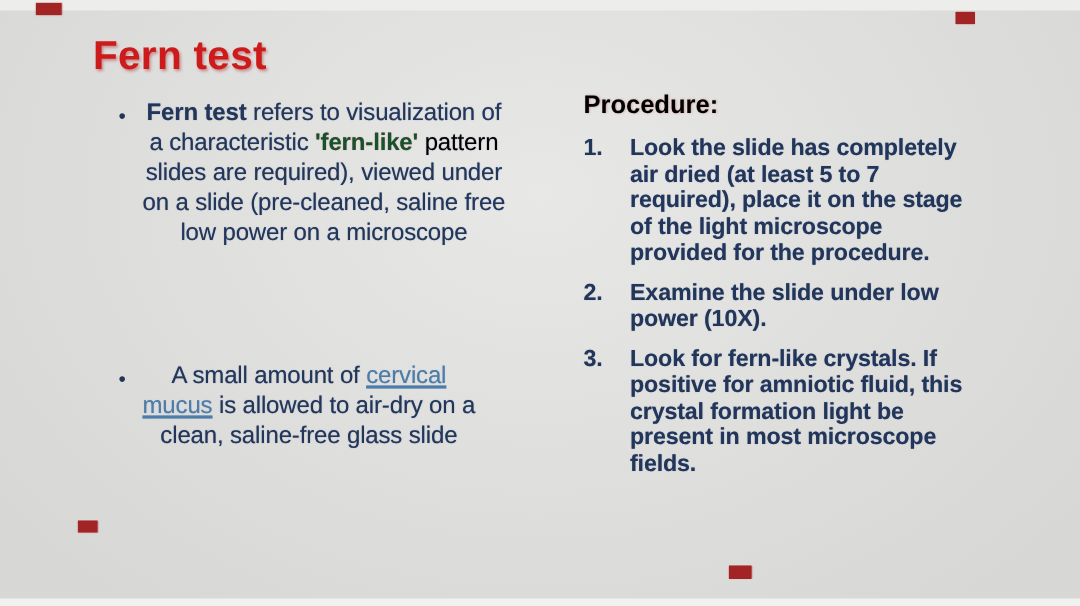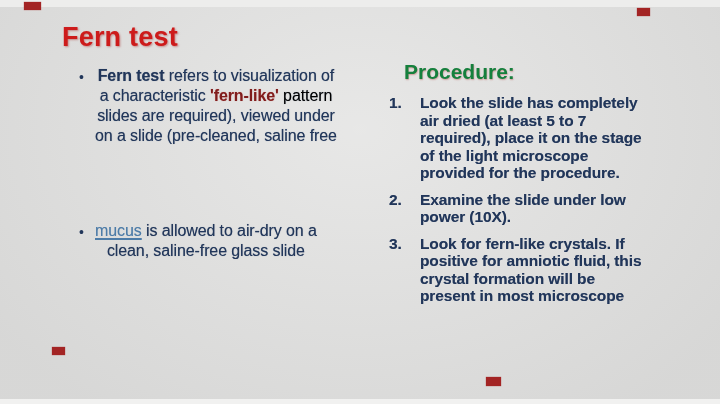--- a/index.html
+++ b/index.html
@@ -28,30 +28,30 @@
     flex:0 0 16px;width:16px;color:#21365a;font-size:14px;line-height:20px;padding-top:1px;
   }
   .btext{
     color:#21365a;font-size:16px;line-height:20px;letter-spacing:-.1px;
     text-shadow:0 0 .7px rgba(33,54,90,.55);
     text-align:center;
   }
   .tline{white-space:nowrap;}
   .seg.bold{font-weight:700;}
   .seg.red{color:#000000;}
-  .seg.redbold{color:#7f1d1d;font-weight:700;text-shadow:0 0 .7px rgba(196,50,43,.6);}
+  .seg.redbold{color:#14532d;font-weight:700;text-shadow:0 0 .7px rgba(196,50,43,.6);}
   .seg.link{
     color:#4d7ca8;text-decoration:underline;
     text-decoration-thickness:1.5px;text-underline-offset:2px;
     text-shadow:0 0 .6px rgba(77,124,168,.5);
   }
 
   .rightcol{position:absolute;left:389px;top:60px;width:324px;}
   .proc{
-    margin:0 0 10px 15px;font-size:21px;font-weight:700;color:#15803d;
+    margin:0 0 10px 0;font-size:17px;font-weight:700;color:#000000;
     text-shadow:.5px .5px 1.5px rgba(170,20,20,.35);
   }
   .step{
     display:flex;color:#21365a;font-size:15.5px;line-height:17.5px;
     font-weight:700;letter-spacing:-.1px;text-shadow:0 0 .6px rgba(33,54,90,.5);
   }
   .step + .step{margin-top:9px;}
   .num{flex:0 0 31px;width:31px;}
 
   .mark{position:absolute;background:#a32424;box-shadow:0 0 1px rgba(163,36,36,.8);}
@@ -75,25 +75,27 @@
   <h1 class="title">Fern test</h1>
 
   <div class="leftcol">
     <div class="bullet">
       <span class="bmark">•</span>
       <div class="btext">
           <div class="tline"><span class="seg bold">Fern test</span><span class="seg "> refers to visualization of</span></div>
           <div class="tline"><span class="seg ">a characteristic </span><span class="seg redbold">'fern-like'</span><span class="seg red"> pattern</span></div>
           <div class="tline"><span class="seg ">slides are required), viewed under</span></div>
           <div class="tline"><span class="seg ">on a slide (pre-cleaned, saline free</span></div>
+          <div class="tline"><span class="seg ">low power on a microscope</span></div>
         </div>
     </div>
     <div class="bullet b2">
       <span class="bmark">•</span>
       <div class="btext">
+          <div class="tline"><span class="seg ">A small amount of </span><span class="seg link">cervical</span></div>
           <div class="tline"><span class="seg link">mucus</span><span class="seg "> is allowed to air-dry on a</span></div>
           <div class="tline"><span class="seg ">clean, saline-free glass slide</span></div>
         </div>
     </div>
   </div>
 
   <div class="rightcol">
     <h2 class="proc">Procedure:</h2>
 
     <div class="step">
@@ -113,18 +115,19 @@
           <div class="tline"><span class="seg ">Examine the slide under low</span></div>
           <div class="tline"><span class="seg ">power (10X).</span></div>
         </div>
     </div>
 
     <div class="step">
       <span class="num">3.</span>
       <div class="stext">
           <div class="tline"><span class="seg ">Look for fern-like crystals. If</span></div>
           <div class="tline"><span class="seg ">positive for amniotic fluid, this</span></div>
-          <div class="tline"><span class="seg ">crystal formation will be</span></div>
+          <div class="tline"><span class="seg ">crystal formation light be</span></div>
           <div class="tline"><span class="seg ">present in most microscope</span></div>
+          <div class="tline"><span class="seg ">fields.</span></div>
         </div>
     </div>
   </div>
 </div>
 
 </body></html>

